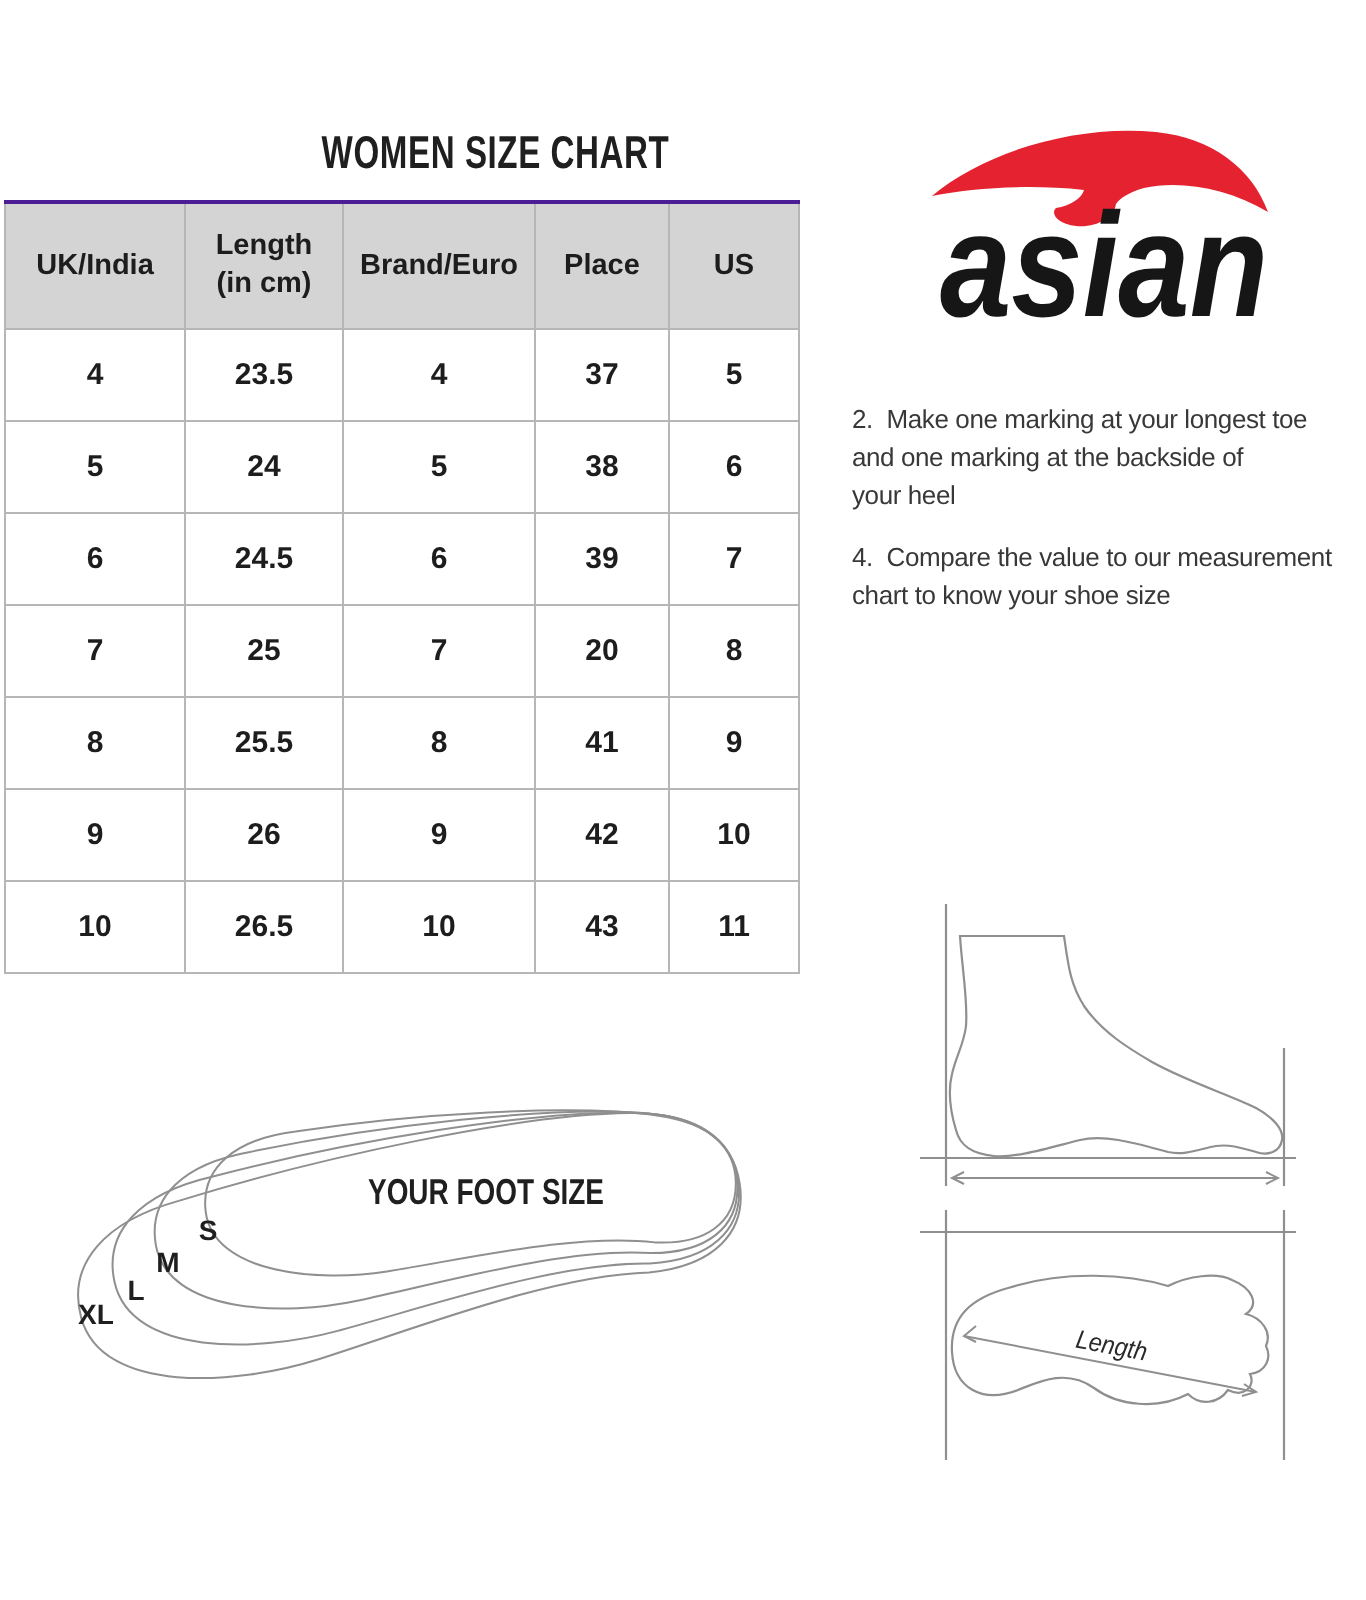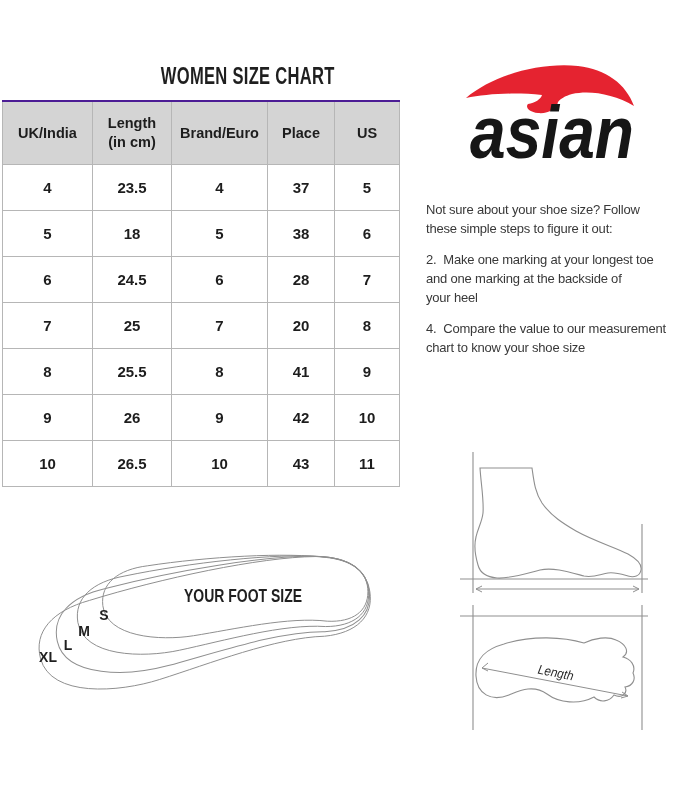--- a/index.html
+++ b/index.html
@@ -79,30 +79,30 @@
     <tbody>
       <tr>
         <td>4</td>
         <td>23.5</td>
         <td>4</td>
         <td>37</td>
         <td>5</td>
       </tr>
       <tr>
         <td>5</td>
-        <td>18</td>
+        <td>24</td>
         <td>5</td>
         <td>38</td>
         <td>6</td>
       </tr>
       <tr>
         <td>6</td>
         <td>24.5</td>
         <td>6</td>
-        <td>28</td>
+        <td>39</td>
         <td>7</td>
       </tr>
       <tr>
         <td>7</td>
         <td>25</td>
         <td>7</td>
         <td>20</td>
         <td>8</td>
       </tr>
       <tr>
@@ -136,22 +136,20 @@
          C 156,38 132,34 114,38
          C 107,40 102,43 100,46
          C 99,53 90,58 80,57
          C 71,56 67,51 70,48
          C 77,47 83,43 84,39
          C 56,36 28,38 8,42 Z" fill="#e52330"></path>
     <text x="94" y="102" text-anchor="middle" textLength="164" lengthAdjust="spacingAndGlyphs" font-size="74" font-weight="bold" font-style="italic" fill="#161616">asian</text>
   </svg>
 
   <div class="guide">
-    <div class="block">Not sure about your shoe size? Follow
-these simple steps to figure it out:</div>
     <div class="block">2.  Make one marking at your longest toe
 and one marking at the backside of
 your heel</div>
     <div class="block">4.  Compare the value to our measurement
 chart to know your shoe size</div>
   </div>
 
   <svg class="insoles" viewBox="0 0 364 155">
     <g fill="none" stroke="#8f8f8f" stroke-width="1">
       <path vector-effect="non-scaling-stroke" transform="translate(345,50) rotate(-11) scale(1) translate(-345,-50)" d="M 15,58 C 13,30 36,13 74,10 C 148,2 250,0 304,10 C 336,16 352,32 351,55 C 350,80 330,93 298,90 C 250,82 180,95 128,101 C 85,106 18,98 15,58 Z"></path>

